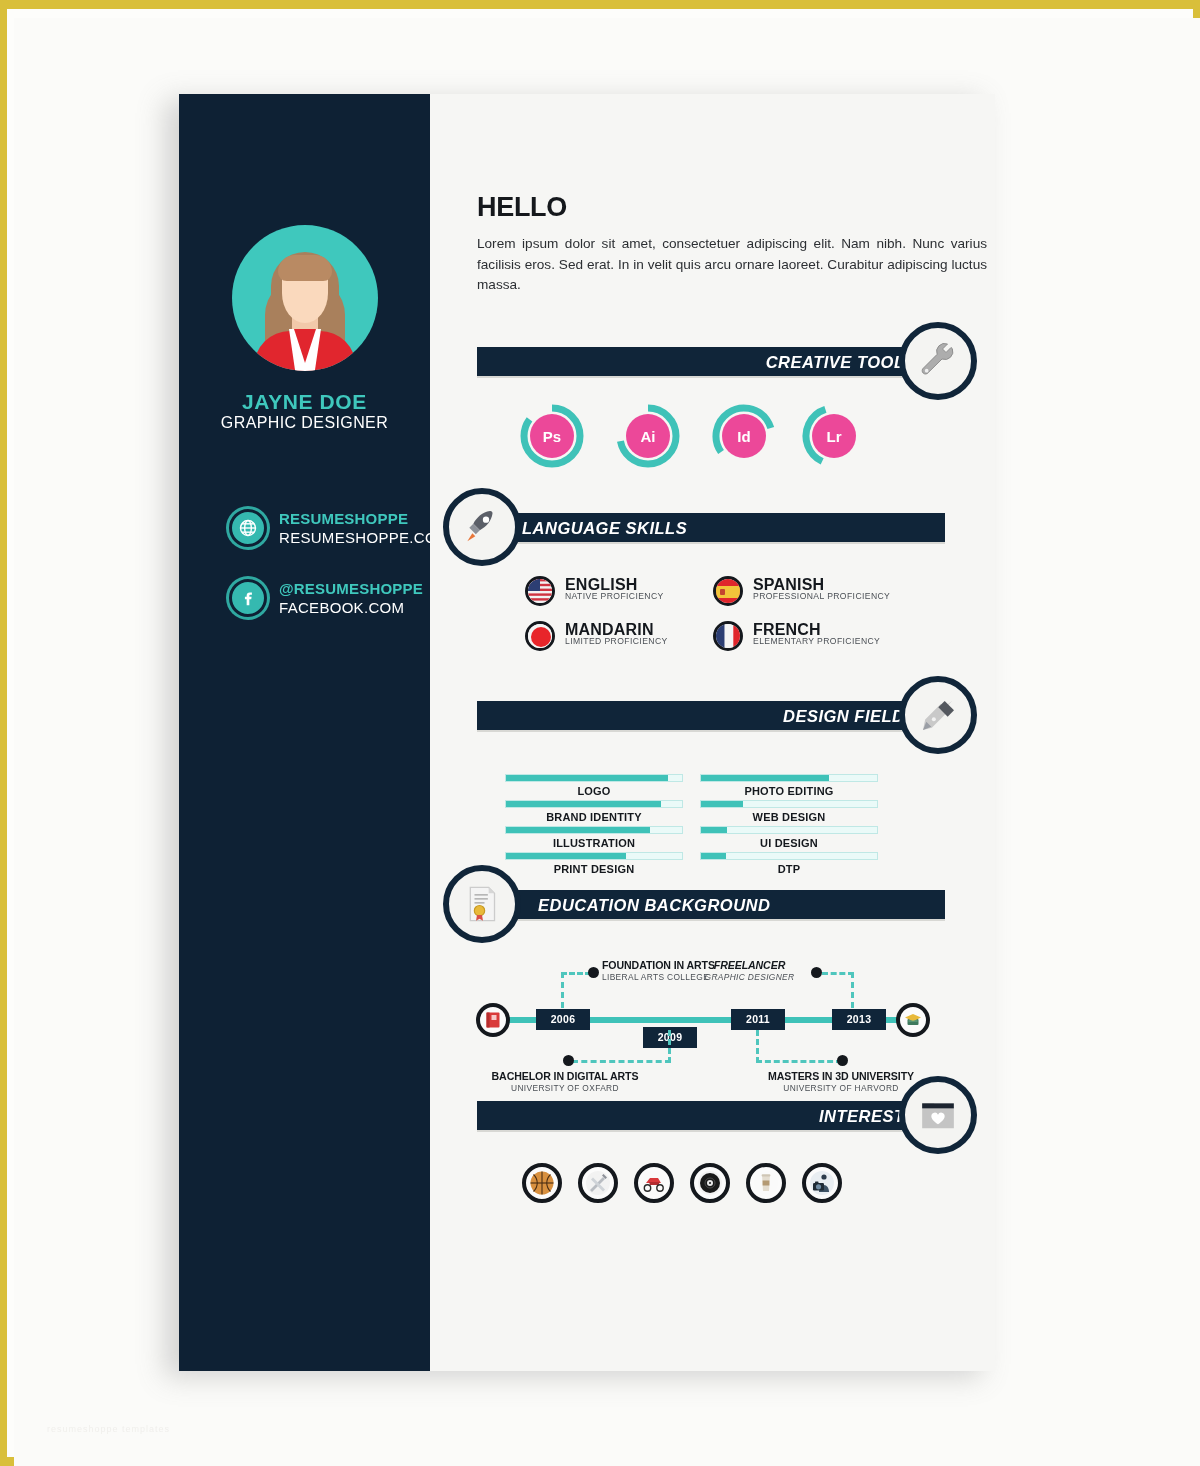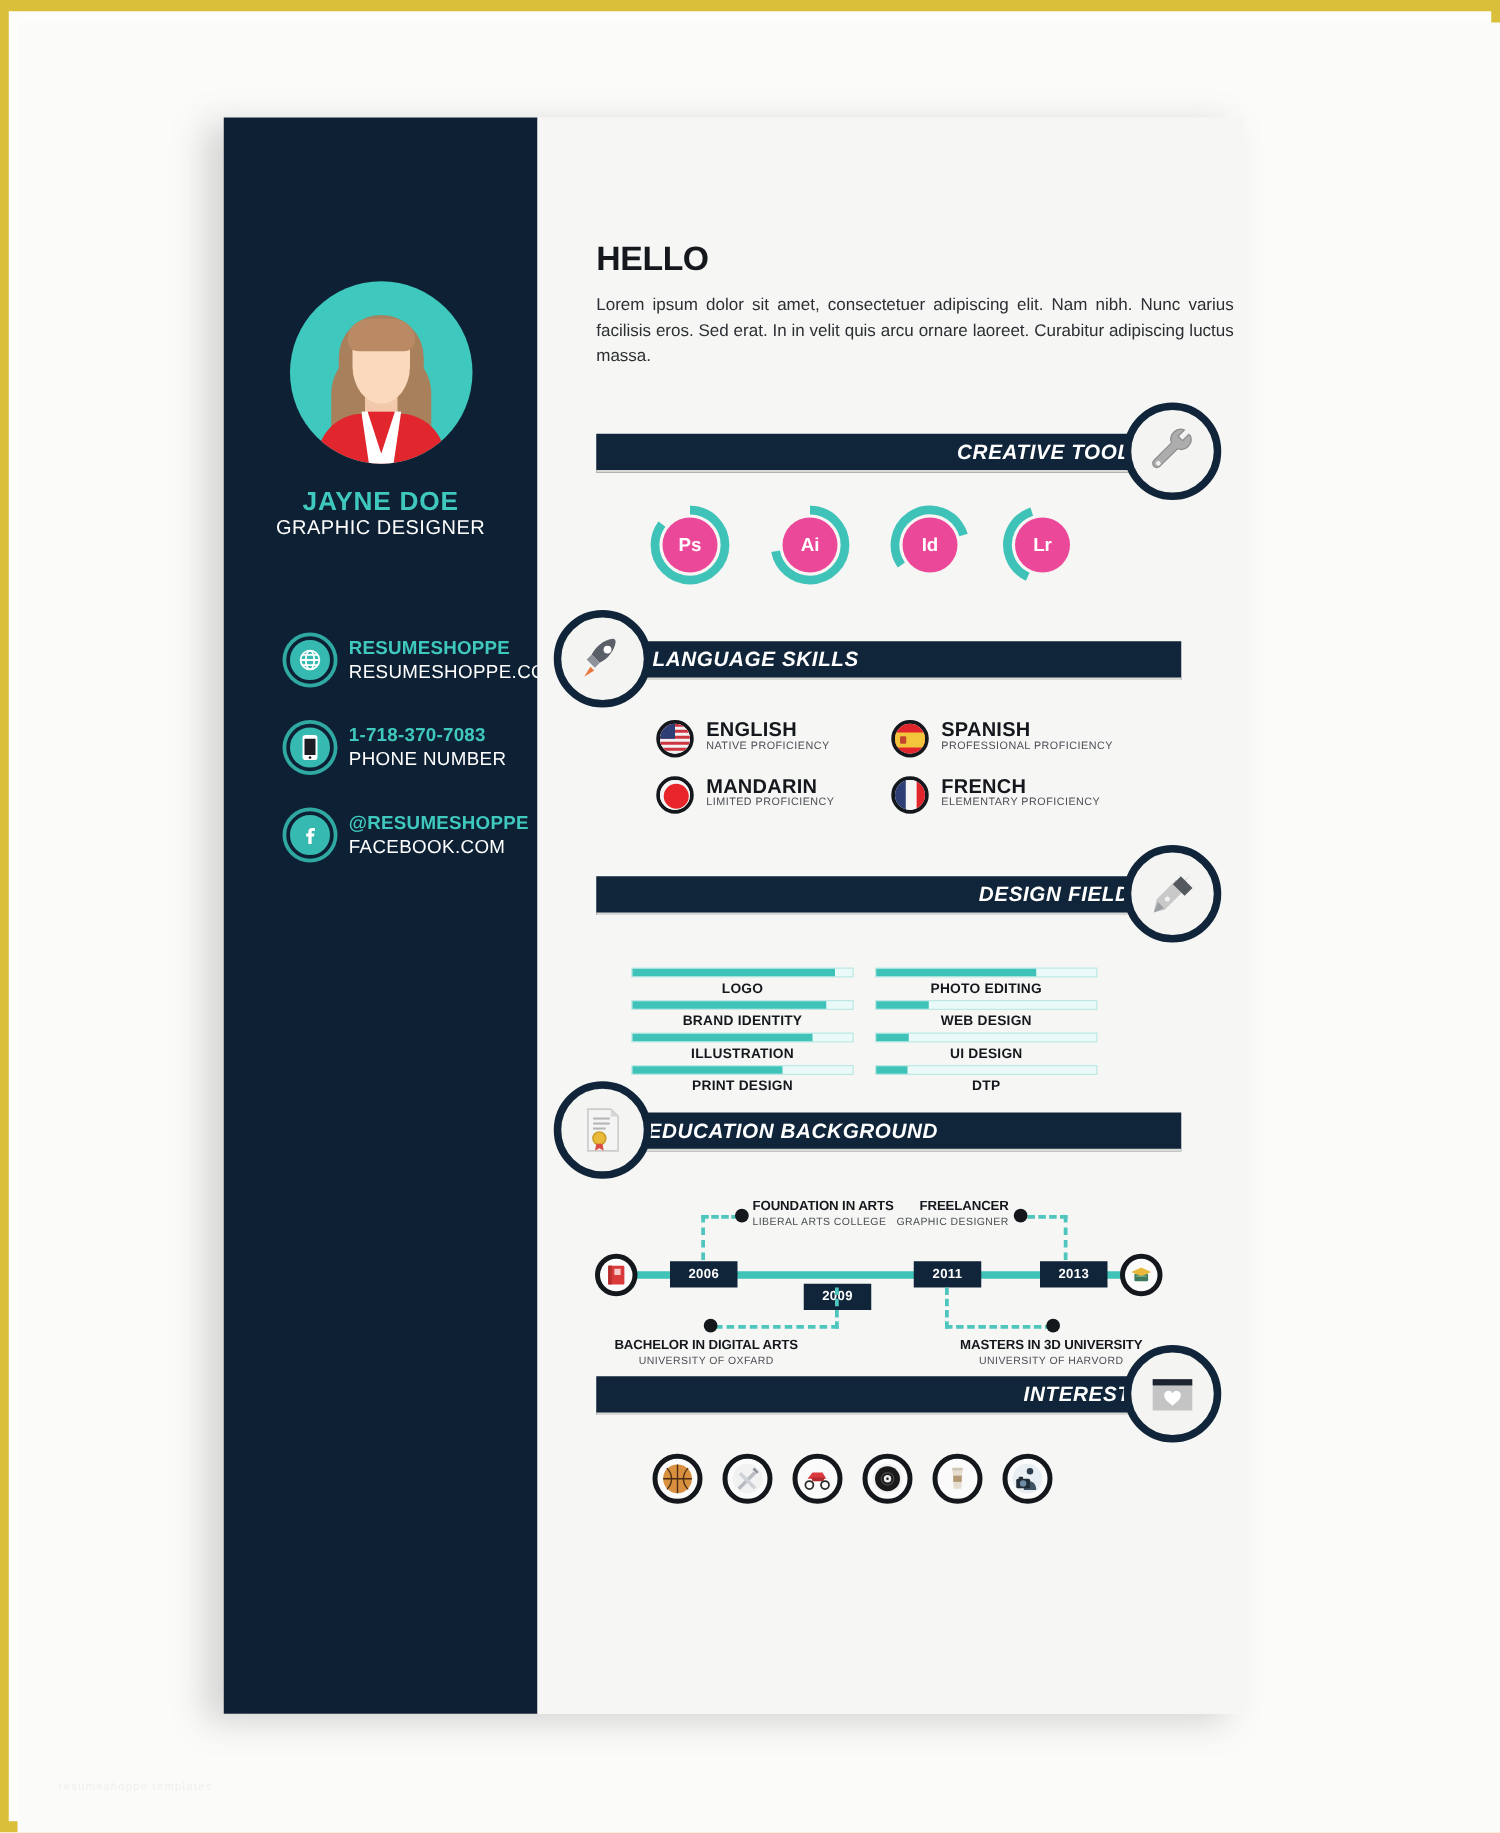--- a/index.html
+++ b/index.html
@@ -250,31 +250,20 @@
               <line x1="3" y1="12" x2="21" y2="12"></line>
                 <line x1="4.5" y1="7" x2="19.5" y2="7"></line>
               <line x1="4.5" y1="17" x2="19.5" y2="17"></line>
             </svg>
           </div>
           <div class="c-main">RESUMESHOPPE</div>
           <div class="c-sub">RESUMESHOPPE.COM</div>
         </div>
 
 
-        <div class="contact-row">
-          <div class="c-icon">
-            <svg width="14" height="22" viewBox="0 0 14 22">
-              <rect x="1" y="1" width="12" height="20" rx="2.5" fill="#ffffff"></rect>
-              <rect x="2.6" y="4" width="8.8" height="13" fill="#1c1c24"></rect>
-              <circle cx="7" cy="19" r="1.1" fill="#1c1c24"></circle>
-            </svg>
-          </div>
-          <div class="c-main">1-718-370-7083</div>
-          <div class="c-sub">PHONE NUMBER</div>
-        </div>
 
         <div class="contact-row">
           <div class="c-icon">
             <svg width="20" height="20" viewBox="0 0 24 24">
               <path d="M14.6 8.2h2.1V5.3h-2.6c-2.4 0-3.7 1.4-3.7 3.7v1.6H8.3v2.9h2.1v7.2h3.2v-7.2h2.3l.4-2.9h-2.7V9.4c0-.8.3-1.2 1-1.2z" fill="#ffffff"></path>
             </svg>
           </div>
           <div class="c-main">@RESUMESHOPPE</div>
           <div class="c-sub">FACEBOOK.COM</div>
         </div>
@@ -451,21 +440,21 @@
         <div class="field" style="left:270px; top:151px;">
           <div class="f-track">
               <div class="f-fill" style="width:14%;"></div>
             </div>
           <div class="f-label">DTP</div>
         </div>
       </div>
 
       <div class="sec" style="top:796px;">
         <div class="bar" style="left:71px; top:0; width:444px;"></div>
-        <div class="bar-title" style="left:88px;">EDUCATION BACKGROUND</div>
+        <div class="bar-title" style="left:108px;">EDUCATION BACKGROUND</div>
         <div class="badge" style="left:13px; top:-25px;">
           <svg width="40" height="40" viewBox="0 0 24 24">
             <path d="M5 2h11l3.5 3.5V22H5z" fill="#f4f4f4" stroke="#cccccc" stroke-width=".8"></path>
             <path d="M16 2l3.5 3.5H16z" fill="#d6d6d6"></path>
             <g fill="#b6b6b6">
                 <rect x="7.5" y="6" width="8" height="1"></rect>
                 <rect x="7.5" y="8.4" width="8" height="1"></rect>
             <rect x="7.5" y="10.8" width="6" height="1"></rect>
               </g>
             <circle cx="10.5" cy="16" r="3.1" fill="#e8b93a" stroke="#c79a22" stroke-width=".7"></circle>
@@ -499,21 +488,21 @@
         <div class="dash-h" style="left:131px; top:82px; width:30px;"></div>
         <div class="tl-dot" style="left:158px; top:77px;"></div>
         <div class="tl-evt" style="left:172px; top:69px;">
           <div class="t1">FOUNDATION IN ARTS</div>
           <div class="t2">LIBERAL ARTS COLLEGE</div>
         </div>
 
         <div class="dash-v" style="left:421px; top:82px; height:36px;"></div>
         <div class="dash-h" style="left:392px; top:82px; width:32px;"></div>
         <div class="tl-dot" style="left:381px; top:77px;"></div>
-        <div class="tl-evt" style="left:262px; top:69px; width:115px; text-align:right;">
+        <div class="tl-evt" style="left:262px; top:69px; width:115px; text-align:center;font-style:italic;">
           <div class="t1">FREELANCER</div>
           <div class="t2">GRAPHIC DESIGNER</div>
         </div>
 
         <div class="dash-v" style="left:238px; top:140px; height:33px;"></div>
         <div class="dash-h" style="left:142px; top:170px; width:99px;"></div>
         <div class="tl-dot" style="left:133px; top:165px;"></div>
         <div class="tl-evt" style="left:25px; top:180px; width:220px; text-align:center;">
           <div class="t1">BACHELOR IN DIGITAL ARTS</div>
           <div class="t2">UNIVERSITY OF OXFARD</div>

